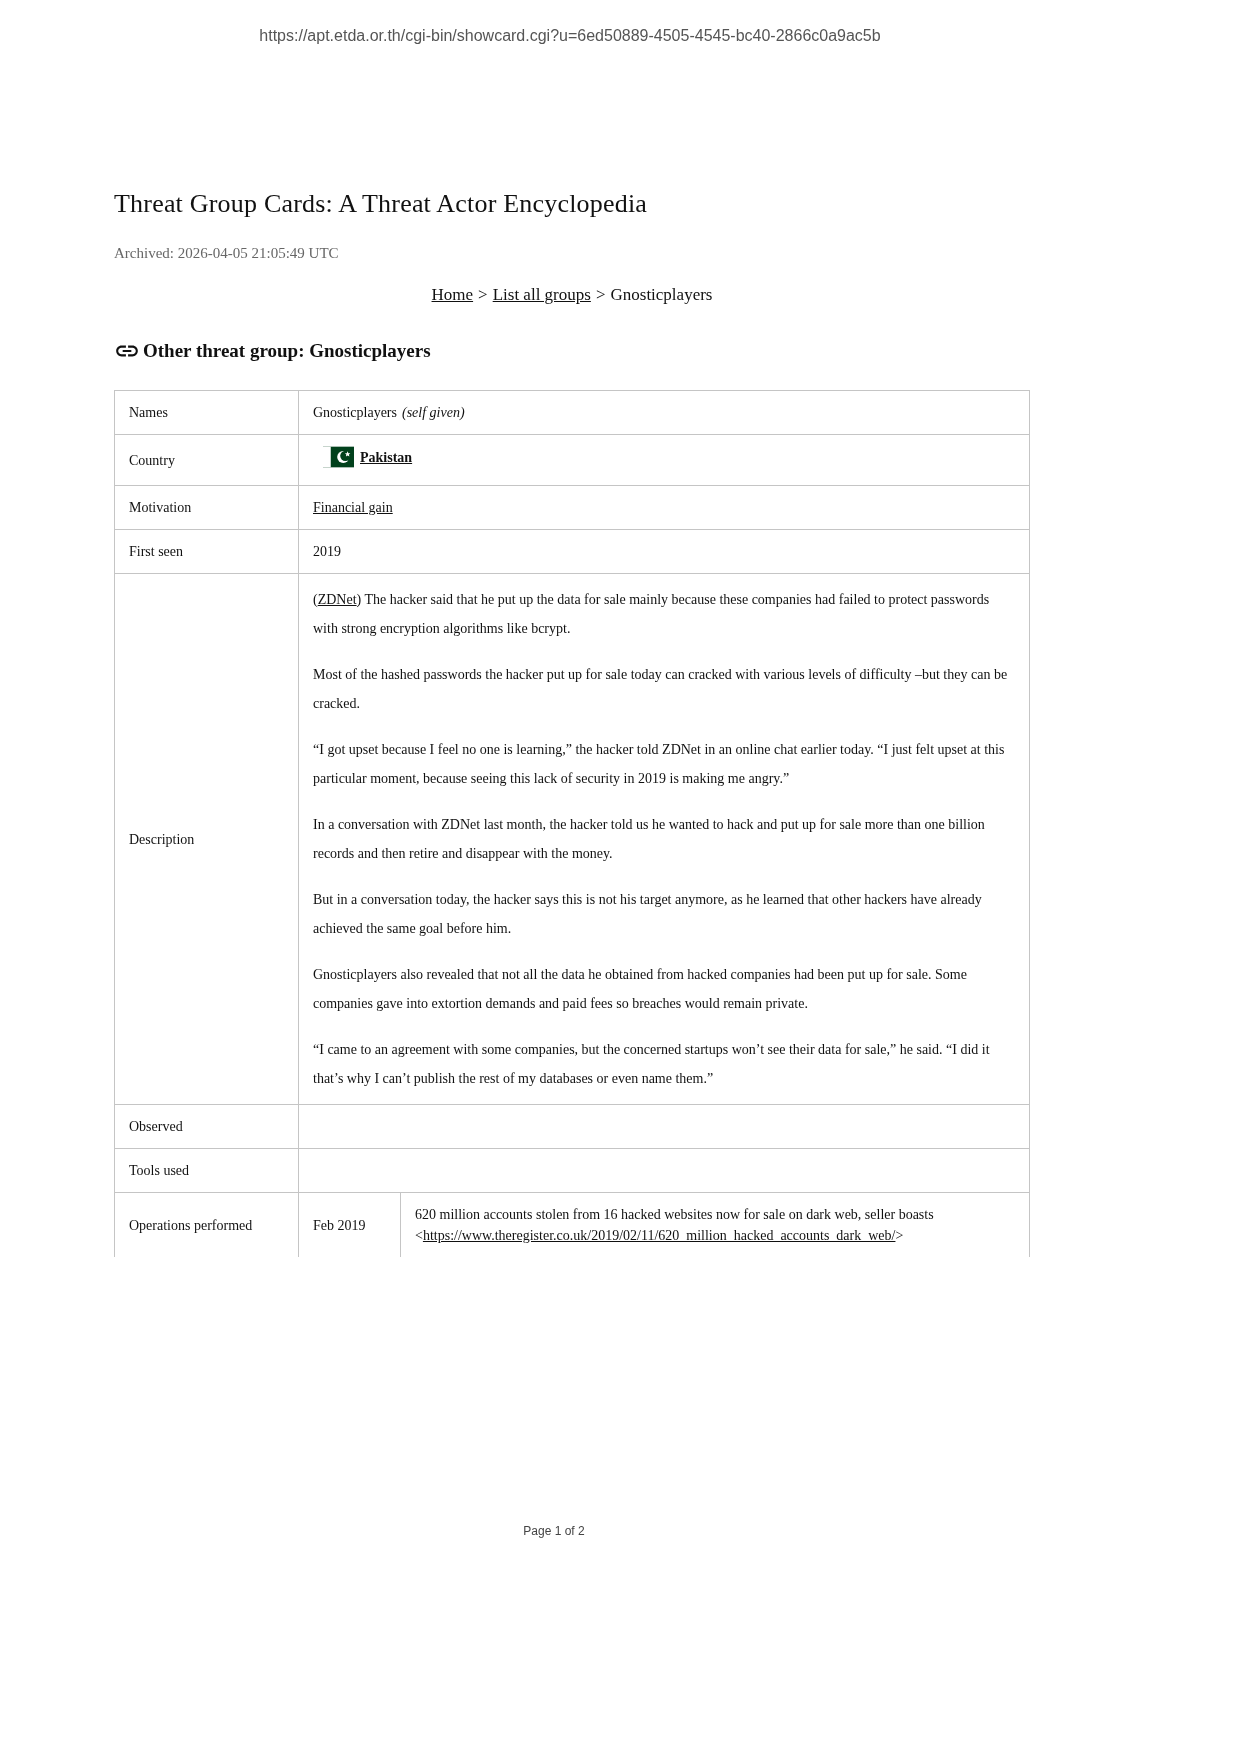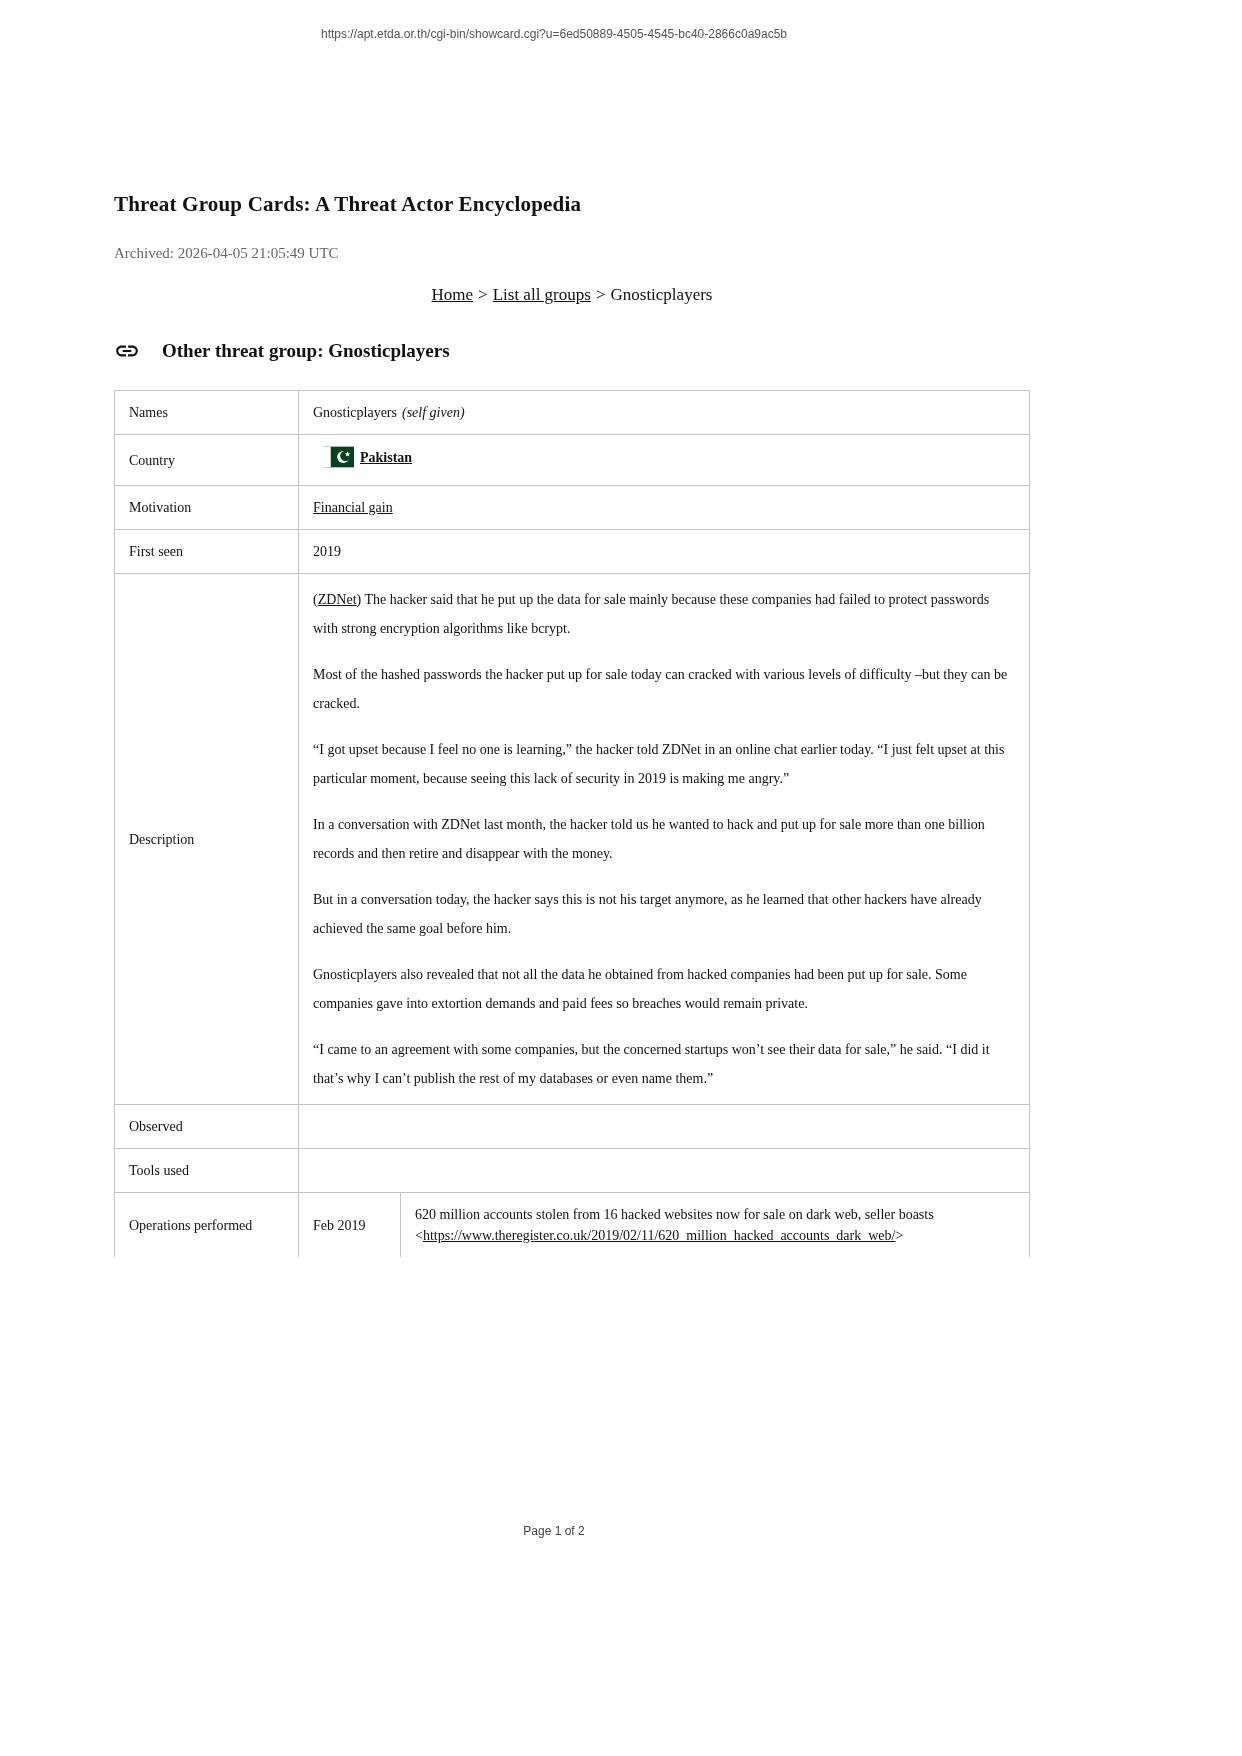--- a/index.html
+++ b/index.html
@@ -5,40 +5,40 @@
   * { margin:0; padding:0; box-sizing:border-box; }
   html,body { background:#ffffff; }
   body {
     width:1242px; height:1756px;
     font-family:"Liberation Serif", serif;
     color:#111111;
   }
   .sheet { position:relative; width:1242px; height:1756px; background:#ffffff; overflow:hidden; }
 
   .print-header {
-    position:absolute; top:27px; left:554px; transform:translateX(-50%);
-    font-family:"Liberation Sans", sans-serif; font-size:12px; color:#555555;
+    position:absolute; top:27px; left:570px; transform:translateX(-50%);
+    font-family:"Liberation Sans", sans-serif; font-size:16px; color:#555555;
     white-space:nowrap;
   }
   .print-footer {
     position:absolute; top:1524px; left:554px; transform:translateX(-50%);
     font-family:"Liberation Sans", sans-serif; font-size:12px; color:#444444;
     white-space:nowrap;
   }
 
   .content { position:absolute; left:114px; top:185px; width:916px; }
 
-  h1.title { font-size:21px; font-weight:bold; line-height:38px; letter-spacing:0.2px; }
+  h1.title { font-size:26px; font-weight:normal; line-height:38px; letter-spacing:0.2px; }
   .archived { margin-top:21px; font-size:15px; line-height:19px; color:#666666; }
   .breadcrumb { margin-top:21px; font-size:17px; line-height:21px;text-align:center; }
   .breadcrumb .sep { margin:0 5px; }
 
   a.lnk, .lnk { color:#111111; text-decoration:underline; cursor:pointer; }
 
-  .group-heading { margin-top:33px; display:flex; align-items:center; gap:22px; }
+  .group-heading { margin-top:33px; display:flex; align-items:center; gap:3px; }
   .group-heading .heading-text { font-size:19px; font-weight:bold; }
   .link-icon { display:inline-flex; }
   .link-icon svg { display:block; }
 
   table.card {
     margin-top:26px; width:916px;
     border-collapse:collapse; table-layout:fixed;
     font-size:14px;
   }
   table.card td {

